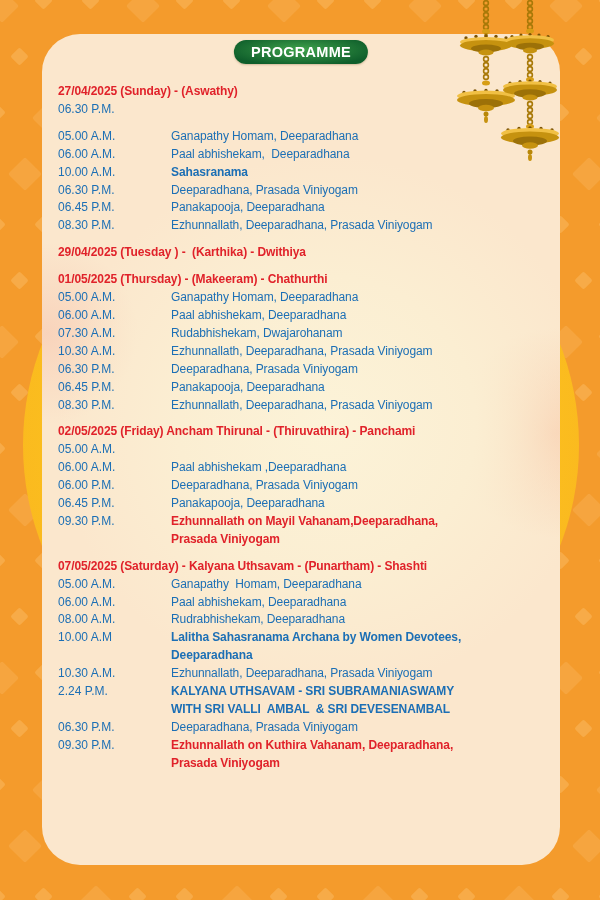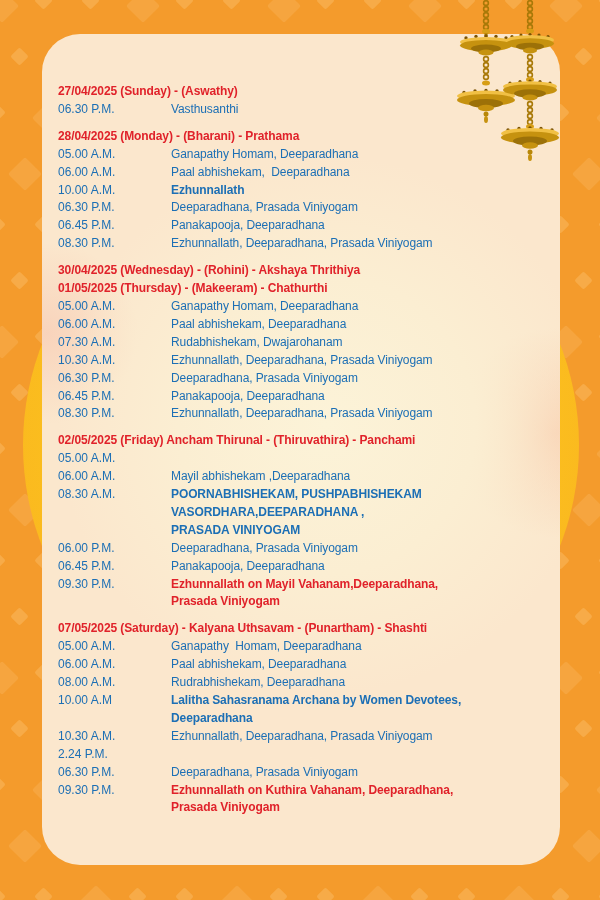--- a/index.html
+++ b/index.html
@@ -279,57 +279,58 @@
     <div class="diamond" style="width: 24px; height: 24px; left: 366px; top: 890px; opacity: 0.5;"></div>
     <div class="diamond" style="width: 13px; height: 13px; left: 413px; top: 890px; opacity: 0.75;"></div>
     <div class="diamond" style="width: 13px; height: 13px; left: 460px; top: 890px; opacity: 0.75;"></div>
     <div class="diamond" style="width: 24px; height: 24px; left: 507px; top: 890px; opacity: 0.5;"></div>
     <div class="diamond" style="width: 13px; height: 13px; left: 554px; top: 890px; opacity: 0.75;"></div>
     <div class="diamond" style="width: 13px; height: 13px; left: 601px; top: 890px; opacity: 0.75;"></div>
   </div>
 <div class="glow-circle"></div>
 
 <div class="card">
+  <div class="badge">PROGRAMME</div>
   <div class="schedule">
       <div class="section">
         <div class="heading">27/04/2025 (Sunday) - (Aswathy)</div>
         <div class="row">
           <div class="time">06.30 P.M.</div>
-          <div class="event ">Vasthusanthi</div>
         </div>
       </div>
       <div class="section">
-        <div class="heading">28/04/2025 (Monday) - (Bharani) - Prathama</div>
         <div class="row">
           <div class="time">05.00 A.M.</div>
           <div class="event ">Ganapathy Homam, Deeparadhana</div>
         </div>
         <div class="row">
           <div class="time">06.00 A.M.</div>
           <div class="event ">Paal abhishekam,  Deeparadhana</div>
         </div>
         <div class="row">
           <div class="time">10.00 A.M.</div>
-          <div class="event bold-blue">Ezhunnallath</div>
+          <div class="event bold-blue">Sahasranama</div>
         </div>
         <div class="row">
           <div class="time">06.30 P.M.</div>
           <div class="event ">Deeparadhana, Prasada Viniyogam</div>
         </div>
         <div class="row">
           <div class="time">06.45 P.M.</div>
           <div class="event ">Panakapooja, Deeparadhana</div>
         </div>
         <div class="row">
           <div class="time">08.30 P.M.</div>
           <div class="event ">Ezhunnallath, Deeparadhana, Prasada Viniyogam</div>
         </div>
       </div>
       <div class="section">
-        <div class="heading">30/04/2025 (Wednesday) - (Rohini) - Akshaya Thrithiya</div>
+        <div class="heading">29/04/2025 (Tuesday ) -  (Karthika) - Dwithiya</div>
+      </div>
+      <div class="section">
         <div class="heading">01/05/2025 (Thursday) - (Makeeram) - Chathurthi</div>
         <div class="row">
           <div class="time">05.00 A.M.</div>
           <div class="event ">Ganapathy Homam, Deeparadhana</div>
         </div>
         <div class="row">
           <div class="time">06.00 A.M.</div>
           <div class="event ">Paal abhishekam, Deeparadhana</div>
         </div>
         <div class="row">
@@ -353,27 +354,21 @@
           <div class="event ">Ezhunnallath, Deeparadhana, Prasada Viniyogam</div>
         </div>
       </div>
       <div class="section">
         <div class="heading">02/05/2025 (Friday) Ancham Thirunal - (Thiruvathira) - Panchami</div>
         <div class="row">
           <div class="time">05.00 A.M.</div>
         </div>
         <div class="row">
           <div class="time">06.00 A.M.</div>
-          <div class="event ">Mayil abhishekam ,Deeparadhana</div>
-        </div>
-        <div class="row">
-          <div class="time">08.30 A.M.</div>
-          <div class="event bold-blue">POORNABHISHEKAM, PUSHPABHISHEKAM
-VASORDHARA,DEEPARADHANA ,
-PRASADA VINIYOGAM</div>
+          <div class="event ">Paal abhishekam ,Deeparadhana</div>
         </div>
         <div class="row">
           <div class="time">06.00 P.M.</div>
           <div class="event ">Deeparadhana, Prasada Viniyogam</div>
         </div>
         <div class="row">
           <div class="time">06.45 P.M.</div>
           <div class="event ">Panakapooja, Deeparadhana</div>
         </div>
         <div class="row">
@@ -400,20 +395,22 @@
           <div class="time">10.00 A.M</div>
           <div class="event bold-blue">Lalitha Sahasranama Archana by Women Devotees,
 Deeparadhana</div>
         </div>
         <div class="row">
           <div class="time">10.30 A.M.</div>
           <div class="event ">Ezhunnallath, Deeparadhana, Prasada Viniyogam</div>
         </div>
         <div class="row">
           <div class="time">2.24 P.M.</div>
+          <div class="event bold-blue">KALYANA UTHSAVAM - SRI SUBRAMANIASWAMY
+WITH SRI VALLI  AMBAL  &amp; SRI DEVESENAMBAL</div>
         </div>
         <div class="row">
           <div class="time">06.30 P.M.</div>
           <div class="event ">Deeparadhana, Prasada Viniyogam</div>
         </div>
         <div class="row">
           <div class="time">09.30 P.M.</div>
           <div class="event bold-red">Ezhunnallath on Kuthira Vahanam, Deeparadhana,
 Prasada Viniyogam</div>
         </div>

